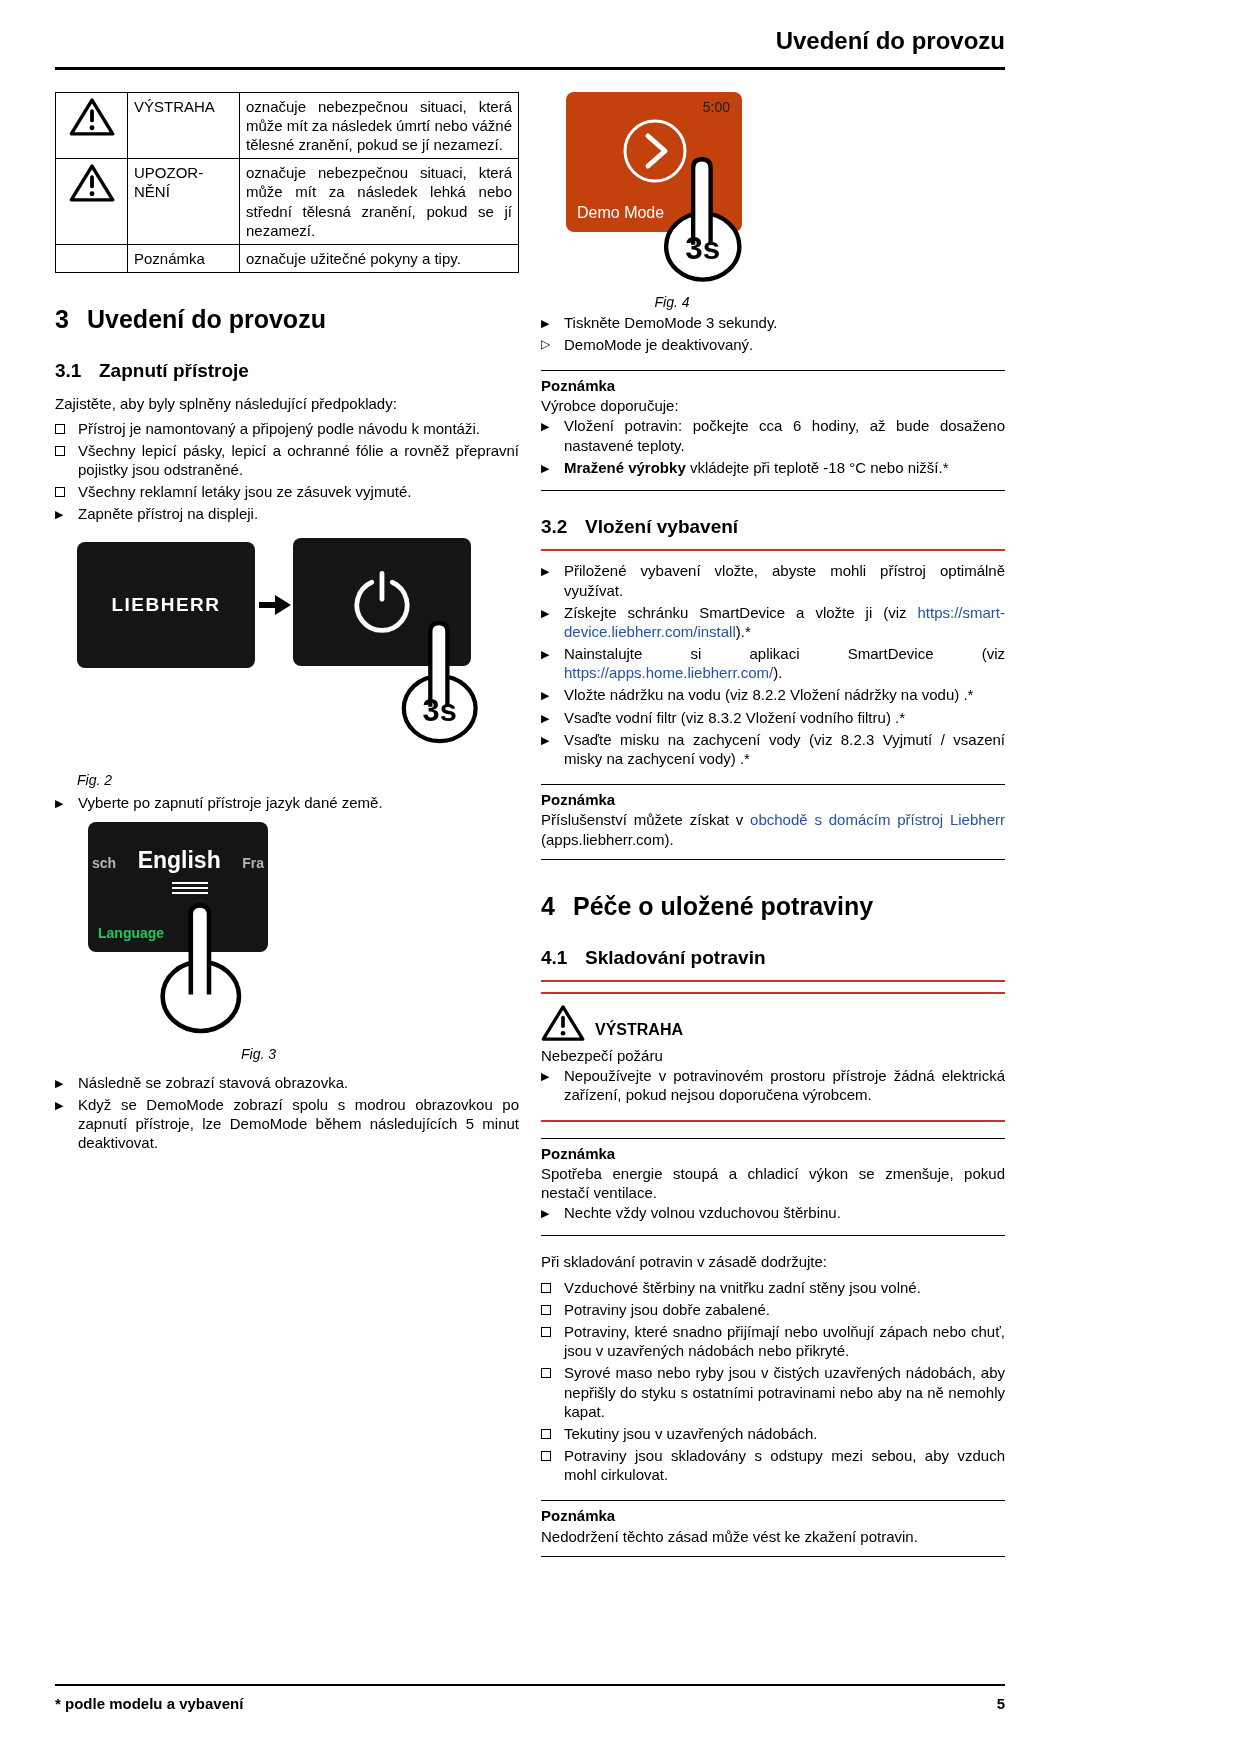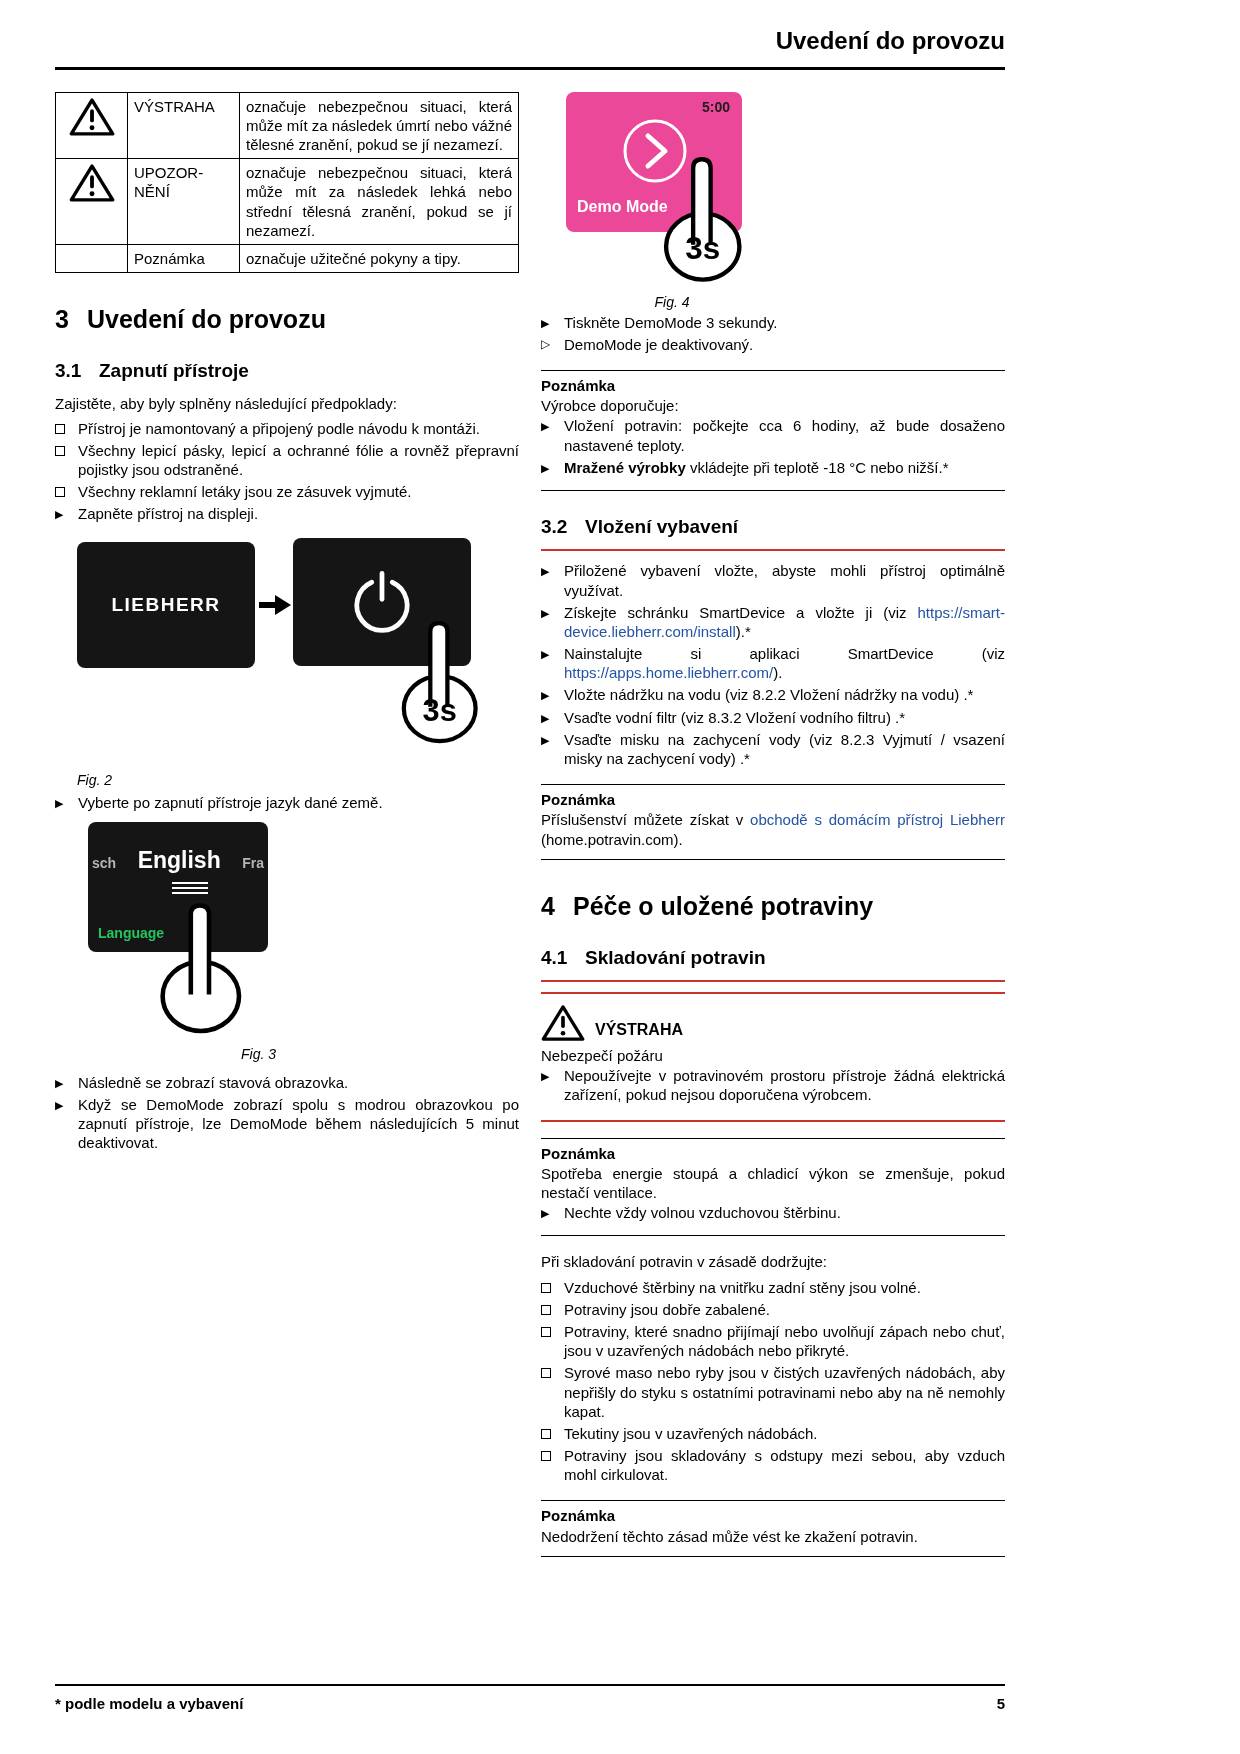--- a/index.html
+++ b/index.html
@@ -73,24 +73,24 @@
   .lang-row { display:flex; align-items:baseline; justify-content:space-between; margin-top:24px; padding:0 4px; }
   .lang-side { color:#b5b5b5; font-size:14px; }
   .lang-main { color:#fff; font-size:23px; }
   .lang-lines { margin:7px 0 0 84px; }
   .lang-lines i { display:block; width:36px; height:2px; background:#fff; margin-bottom:3px; }
   .lang-label { position:absolute; left:10px; bottom:9px; color:#22c55e; font-size:14px; }
   .fig3 .hand { left:94px; top:78px; width:100px; }
   .fig3 figcaption { left:186px; bottom:8px; }
 
   .fig4 { height:220px; }
-  .fig4 .screen-d { left:25px; top:0; width:176px; height:140px; background:#ec4899;font-weight:bold; }
+  .fig4 .screen-d { left:25px; top:0; width:176px; height:140px; background:#c2410c; }
   .demo-time { position:absolute; top:7px; right:12px; color:#1d1d1d; font-size:14px; }
   .demo-circle { position:absolute; top:24px; left:54px; }
-  .demo-label { position:absolute; bottom:14px; left:11px; color:#fff; font-size:16px; }
+  .demo-label { position:absolute; bottom:8px; left:11px; color:#fff; font-size:16px; }
   .fig4 .hand { left:112px; top:62px; width:96px; }
   .fig4 figcaption { left:0; bottom:0; width:262px; text-align:center; }
 
   
   .doc-footer { position:absolute; left:55px; top:1684px; width:950px;
     border-top:2px solid #000; padding-top:8px;
     display:flex; justify-content:space-between; font-weight:bold; }
 </style>
 </head>
 <body>
@@ -290,21 +290,21 @@
         <span class="mark arrow">▶</span>
         <div class="txt">Vsaďte vodní filtr (viz 8.3.2 Vložení vodního filtru) .*</div>
       </div>
       <div class="li">
         <span class="mark arrow">▶</span>
         <div class="txt">Vsaďte misku na zachycení vody (viz 8.2.3 Vyjmutí / vsazení misky na zachycení vody) .*</div>
       </div>
 
       <div class="note">
         <div class="note-title">Poznámka</div>
-        <p><span>Příslušenství můžete získat v </span><a class="link">obchodě s domácím přístroj Liebherr</a><span> (home.potravin.com).</span></p>
+        <p><span>Příslušenství můžete získat v </span><a class="link">obchodě s domácím přístroj Liebherr</a><span> (apps.liebherr.com).</span></p>
       </div>
 
       <h1 class="sec"><span class="num">4</span><span>Péče o uložené potraviny</span></h1>
 
       <h2 class="sec"><span class="num">4.1</span><span>Skladování potravin</span></h2>
       <div class="red-rule"></div>
 
       <div class="warnbox">
         <div class="warn-head">
           <svg viewBox="0 0 60 52" width="44" height="38">

